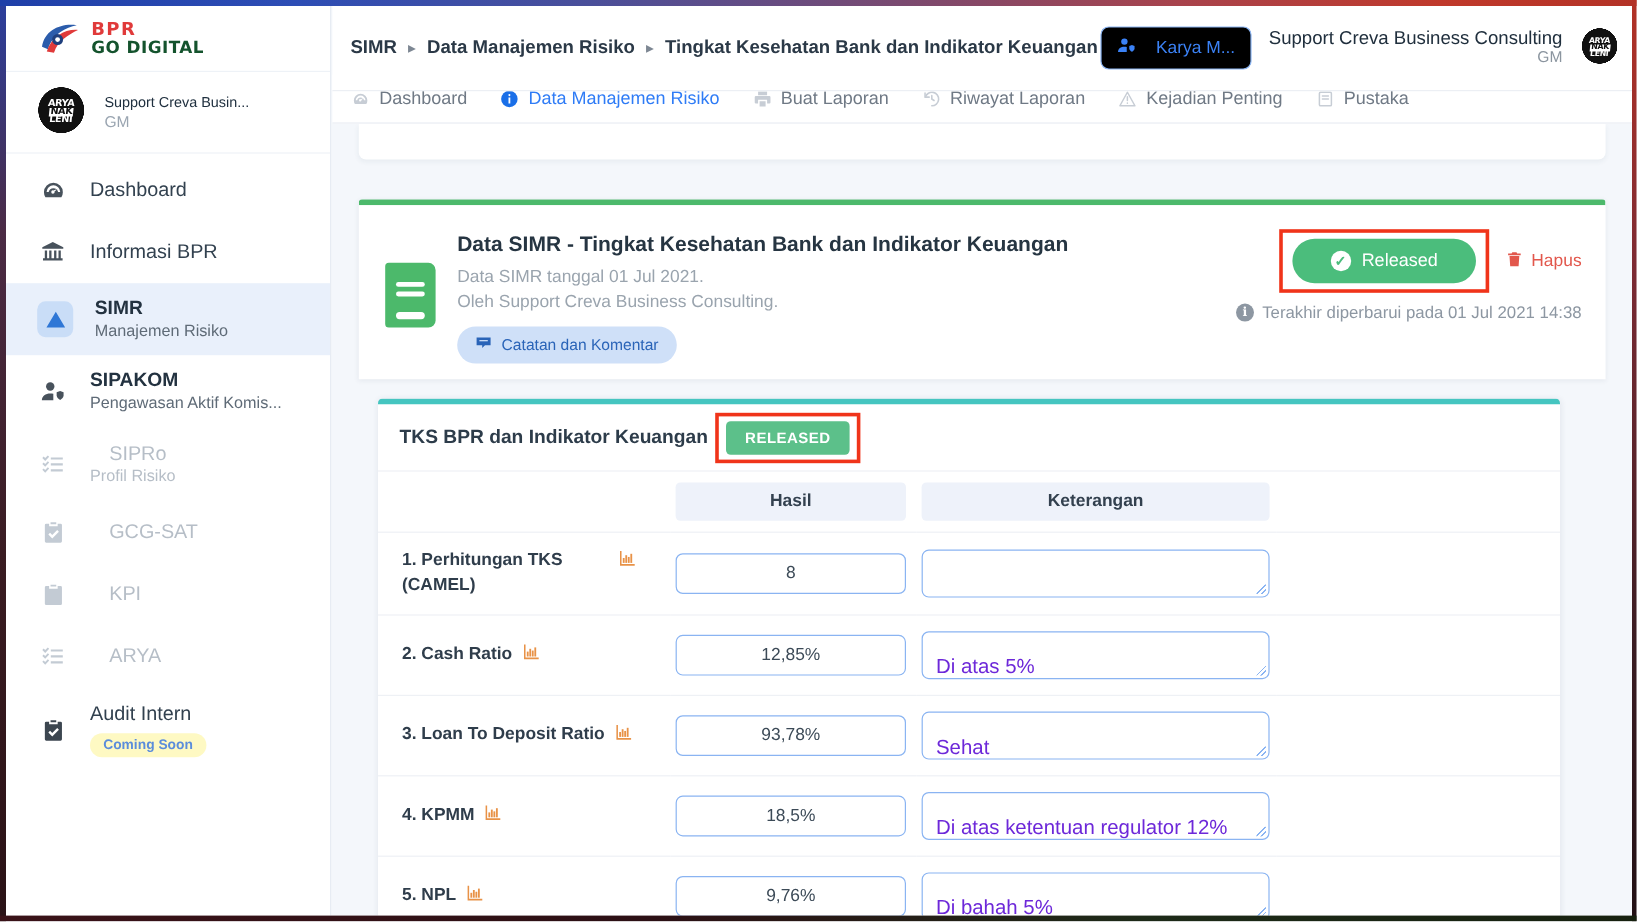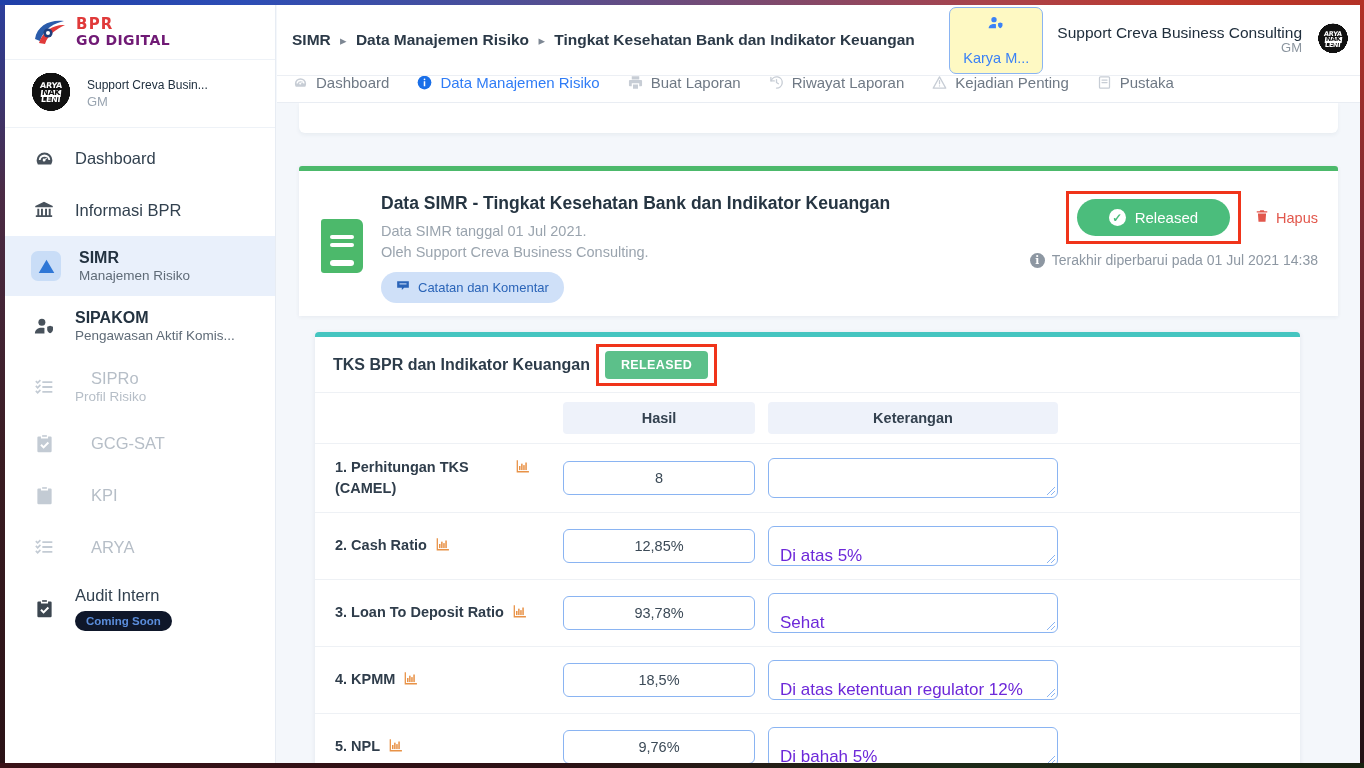--- a/index.html
+++ b/index.html
@@ -48,21 +48,21 @@
   .swoosh {
     width: 38px; height: 30px; position: relative;
   }
   .swoosh svg { display:block; }
   .brand-text { line-height: 1.02; }
   .brand-text .l1 {
     font-size: 15px; font-weight: 700; color: #e03a3a;
     letter-spacing: 1.2px; font-family: "DejaVu Sans", sans-serif;
   }
   .brand-text .l2 {
-    font-size: 14px; font-weight: 700; color: #701a75;
+    font-size: 14px; font-weight: 700; color: #14532d;
     letter-spacing: 0.4px; font-family: "DejaVu Sans", sans-serif;
   }
 
   .profile {
     height: 68px; display: flex; align-items: center; gap: 14px;
     padding: 0 18px 0 24px;
     border-bottom: 1px solid #eef2f7;
   }
   .avatar-sb {
     width: 44px; height: 44px; border-radius: 50%;
@@ -106,21 +106,21 @@
   }
   .nav-ico.muted { color: #c3cbd4; }
   .nav-ico.dark { color: #48525c; }
   .nav-txt .t1 { font-size: 16.5px; color: #32414f; }
   .nav-txt .t1.bold { font-weight: 700; color:#233240; font-size: 16px; }
   .nav-txt .t1.muted { color: #b6bec7; margin-left: 16px; }
   .nav-txt .t2 { font-size: 13.5px; color: #5f6b77; margin-top: 1px; }
   .nav-txt .t2.muted { color: #b6bec7; }
   .badge-soon {
     display:inline-block; margin-top: 6px;
-    background: #0f172a; color: #5b8ddb;
+    background: #fef9c3; color: #5b8ddb;
     font-size: 11.5px; font-weight: 700;
     padding: 4px 11px; border-radius: 11px;
   }
 
   
   .topbar {
     position: absolute; top: 5px; left: 277px;
     width: 1083px; height: 71px;
     background: #ffffff;
     border-bottom: 1px solid #eceff4;
@@ -133,21 +133,21 @@
   }
   .crumb-sep { color: #7d8793; font-weight: 400; padding: 0 5px; font-size: 13px; }
   .topbar-right {
     margin-left: auto; display: flex; align-items: center; gap: 14px;
     padding-right: 10px;
   }
   .karya-btn {
     display:flex; align-items:center; gap: 16px;
     border: 1.5px solid #8ab4f2; border-radius: 7px;
     padding: 7px 13px; color: #3b82f6; font-size: 14.5px;
-    background: #fef9c3; cursor: pointer; white-space: nowrap; flex-direction: column;
+    background: #000000; cursor: pointer; white-space: nowrap;
   }
   .acct { text-align: right; line-height: 1.15; }
   .acct .an { font-size: 15.5px; color: #202f3d; }
   .acct .ar { font-size: 13px; color: #8b959f; }
   .avatar-top {
     width: 34px; height: 34px; border-radius: 50%;
     background: #fff; overflow:hidden; flex:0 0 34px;
     display:flex; align-items:center; justify-content:center;
   }
   .avatar-top .avatar-ink { width:34px; height:34px; }

